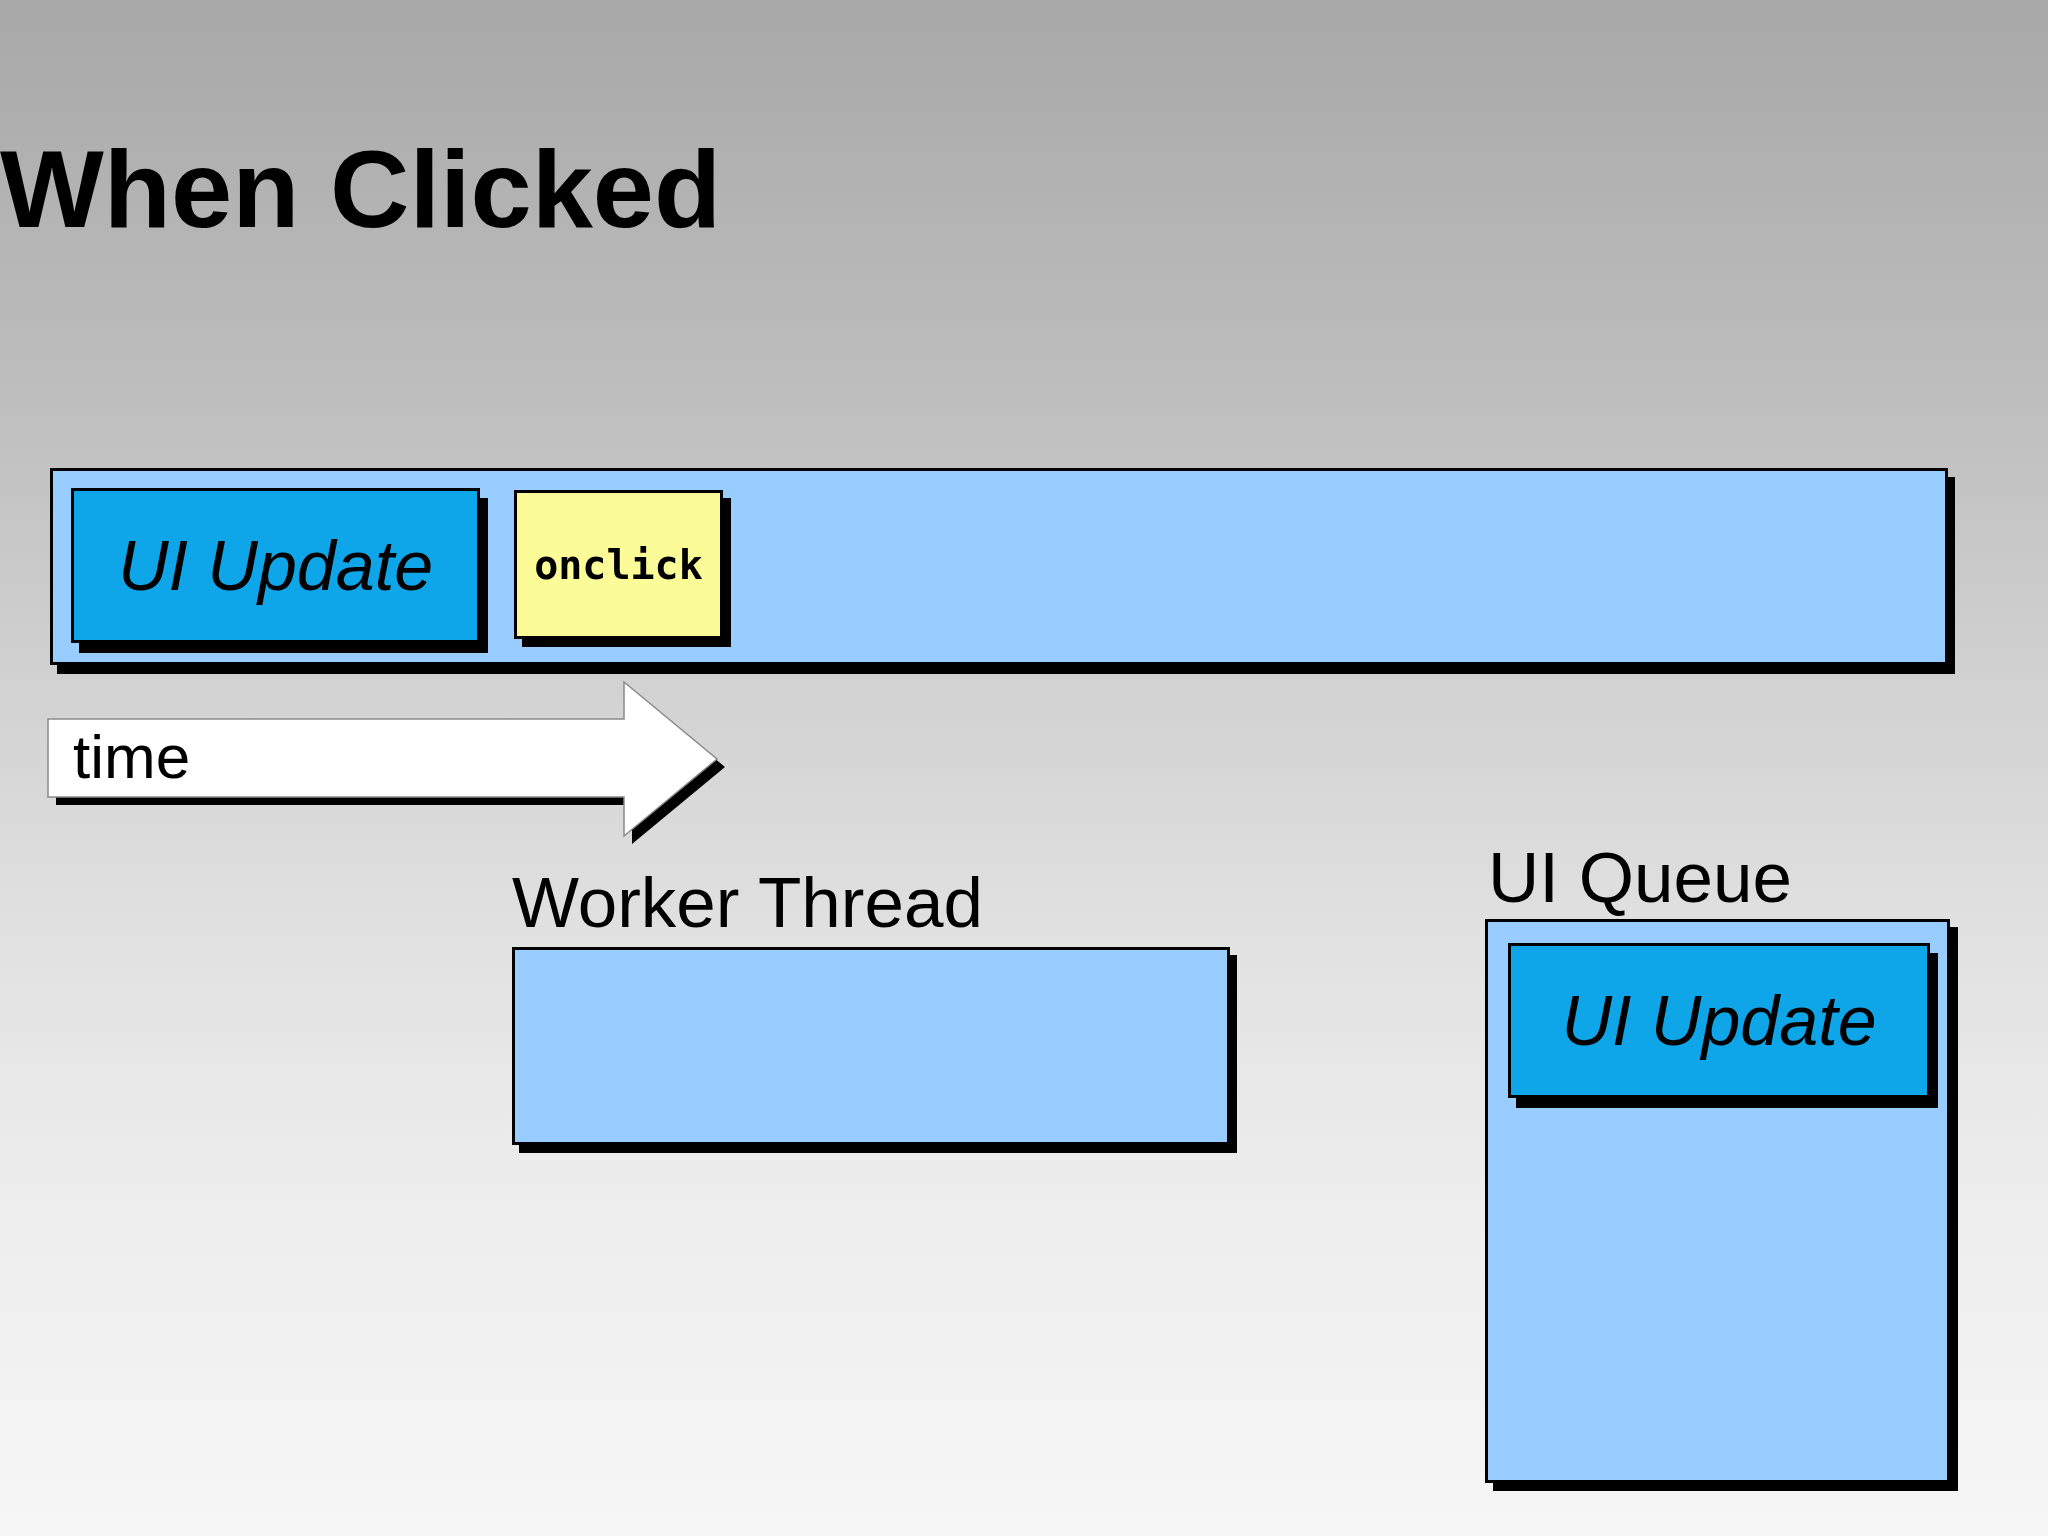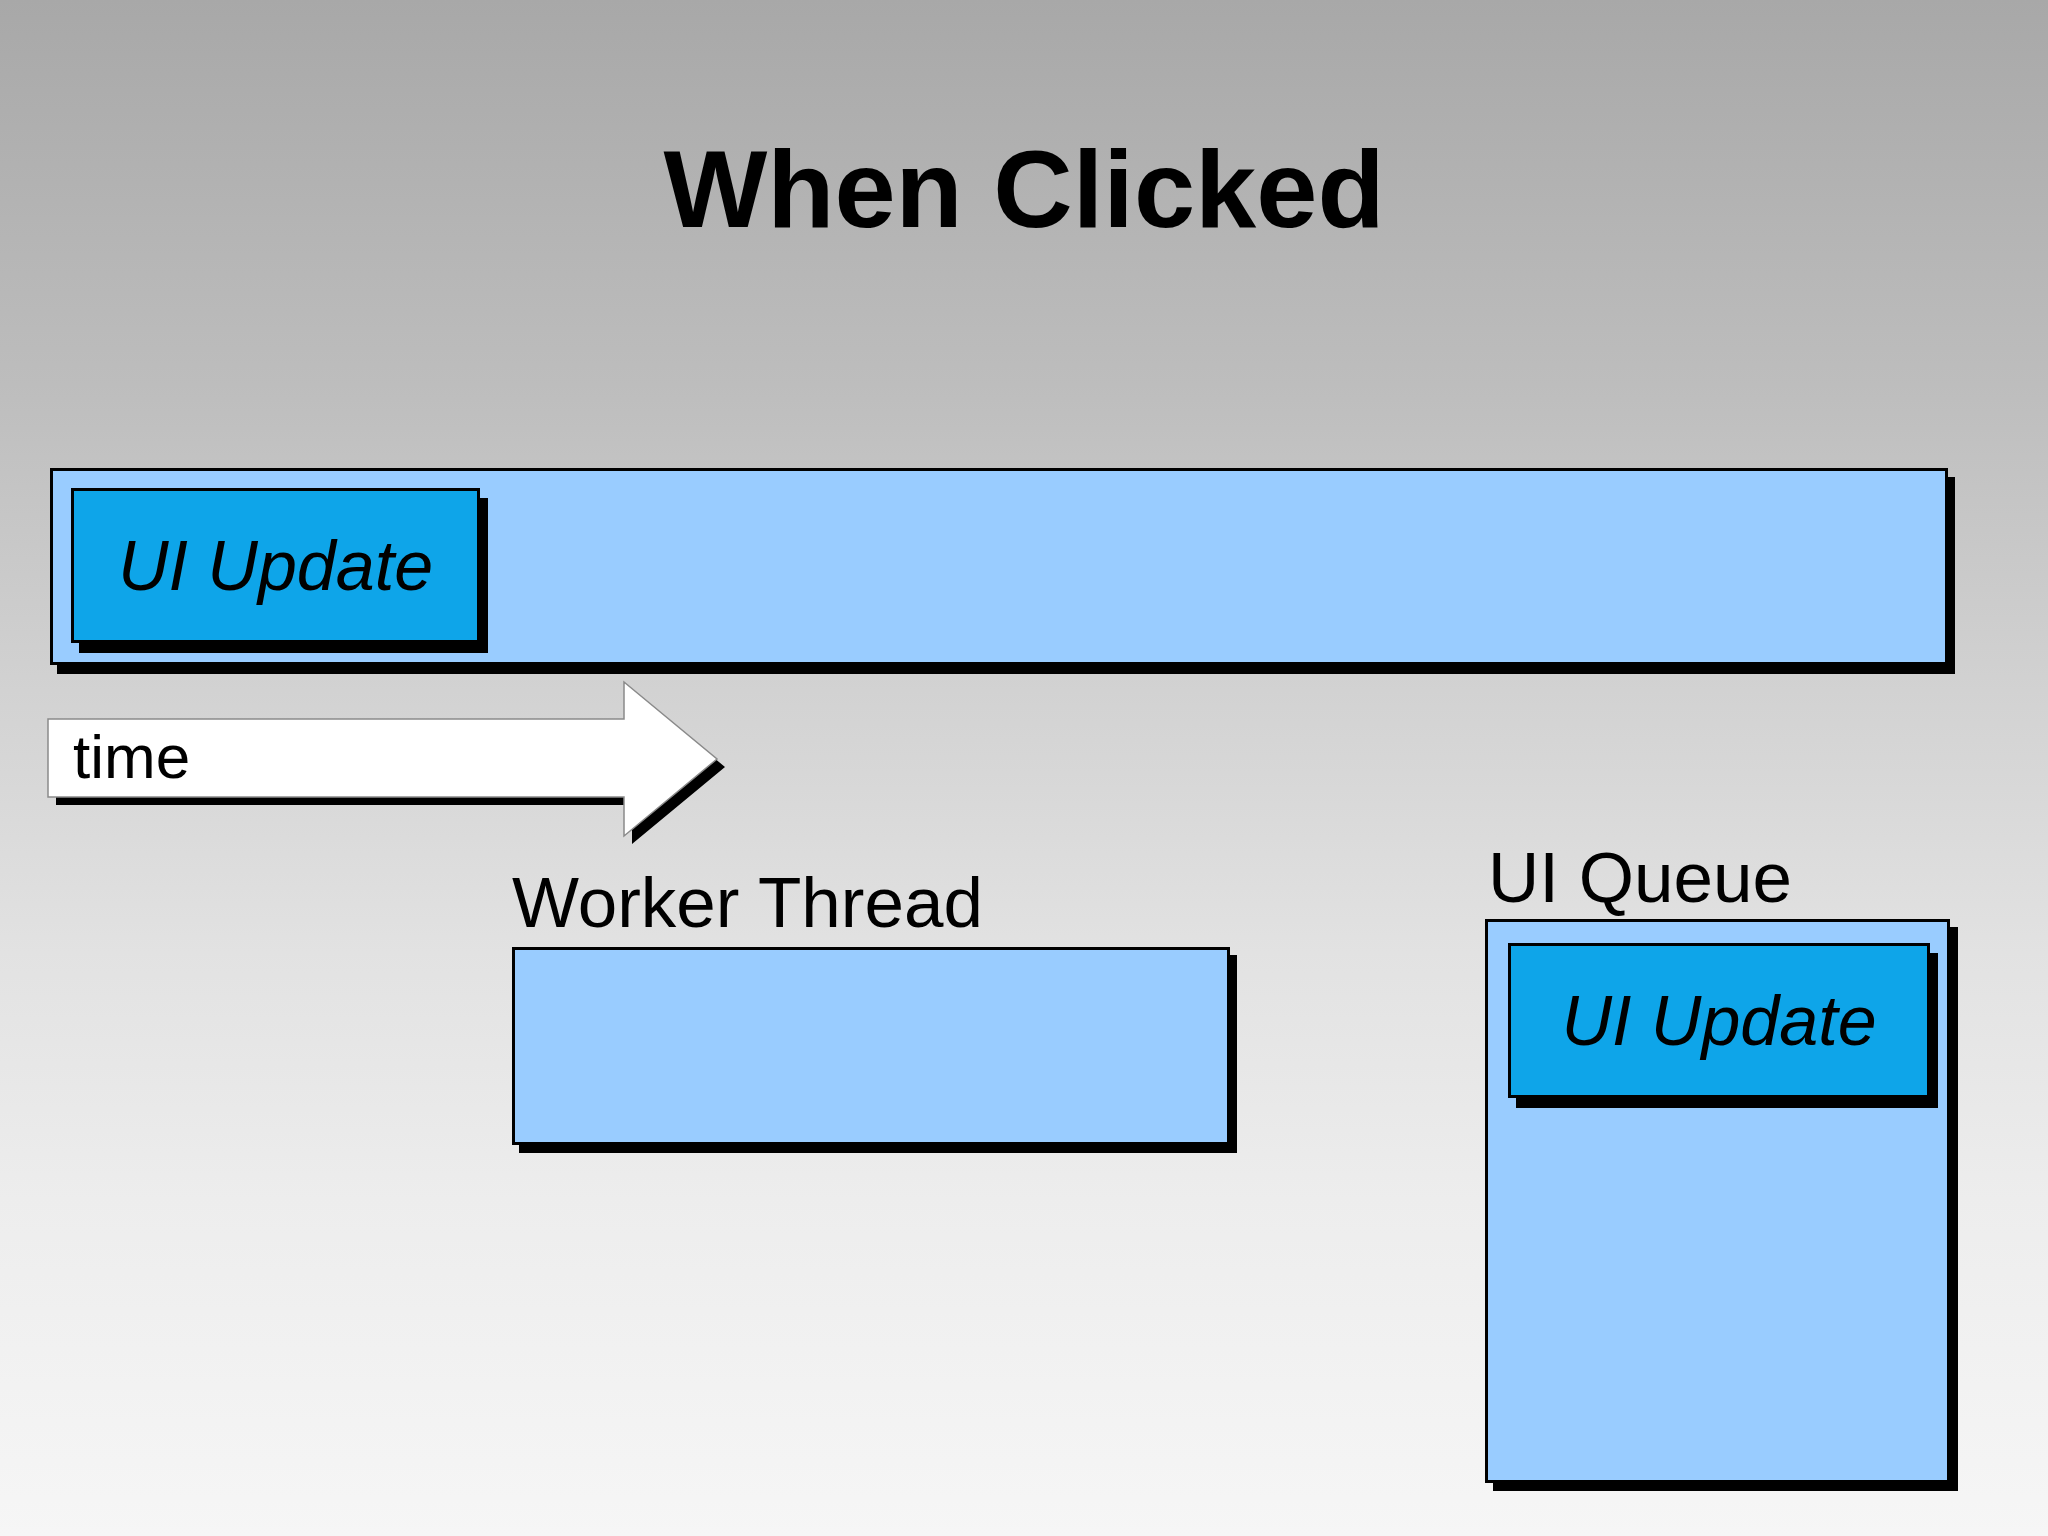--- a/index.html
+++ b/index.html
@@ -23,21 +23,21 @@
       #d2d2d2 45%,
       #e2e2e2 62%,
       #ededed 78%,
       #f6f6f6 100%);
   }
   .title {
     position: absolute;
     left: 0;
     top: 128px;
     width: 2048px;
-    text-align: center;
+    text-align: left;
     font-size: 110px;
     font-weight: bold;
     letter-spacing: 0px;
     line-height: 1.1;
   }
   .section-label {
     position: absolute;
     font-size: 71px;
     line-height: 1.0;
     white-space: nowrap;
@@ -132,20 +132,23 @@
 
 <div class="slide">
 
   <div class="title">When Clicked</div>
 
 
   <div class="box blue-fill thread-bar">
     <div class="box orange-fill task-box task-ui-update-1">
       <span>UI Update</span>
     </div>
+    <div class="box yellow-fill task-box event-onclick">
+      <span>onclick</span>
+    </div>
   </div>
 
   <div class="time-arrow-wrap">
     <svg width="700" height="185" viewBox="0 0 700 185">
 
       <polygon points="16,53 592,53 592,16 685,93 592,170 592,131 16,131" fill="#000000"></polygon>
 
       <polygon points="8,45 584,45 584,8 677,85 584,162 584,123 8,123" fill="#ffffff" stroke="#8a8a8a" stroke-width="1.5"></polygon>
     </svg>
     <div class="time-label">time</div>

